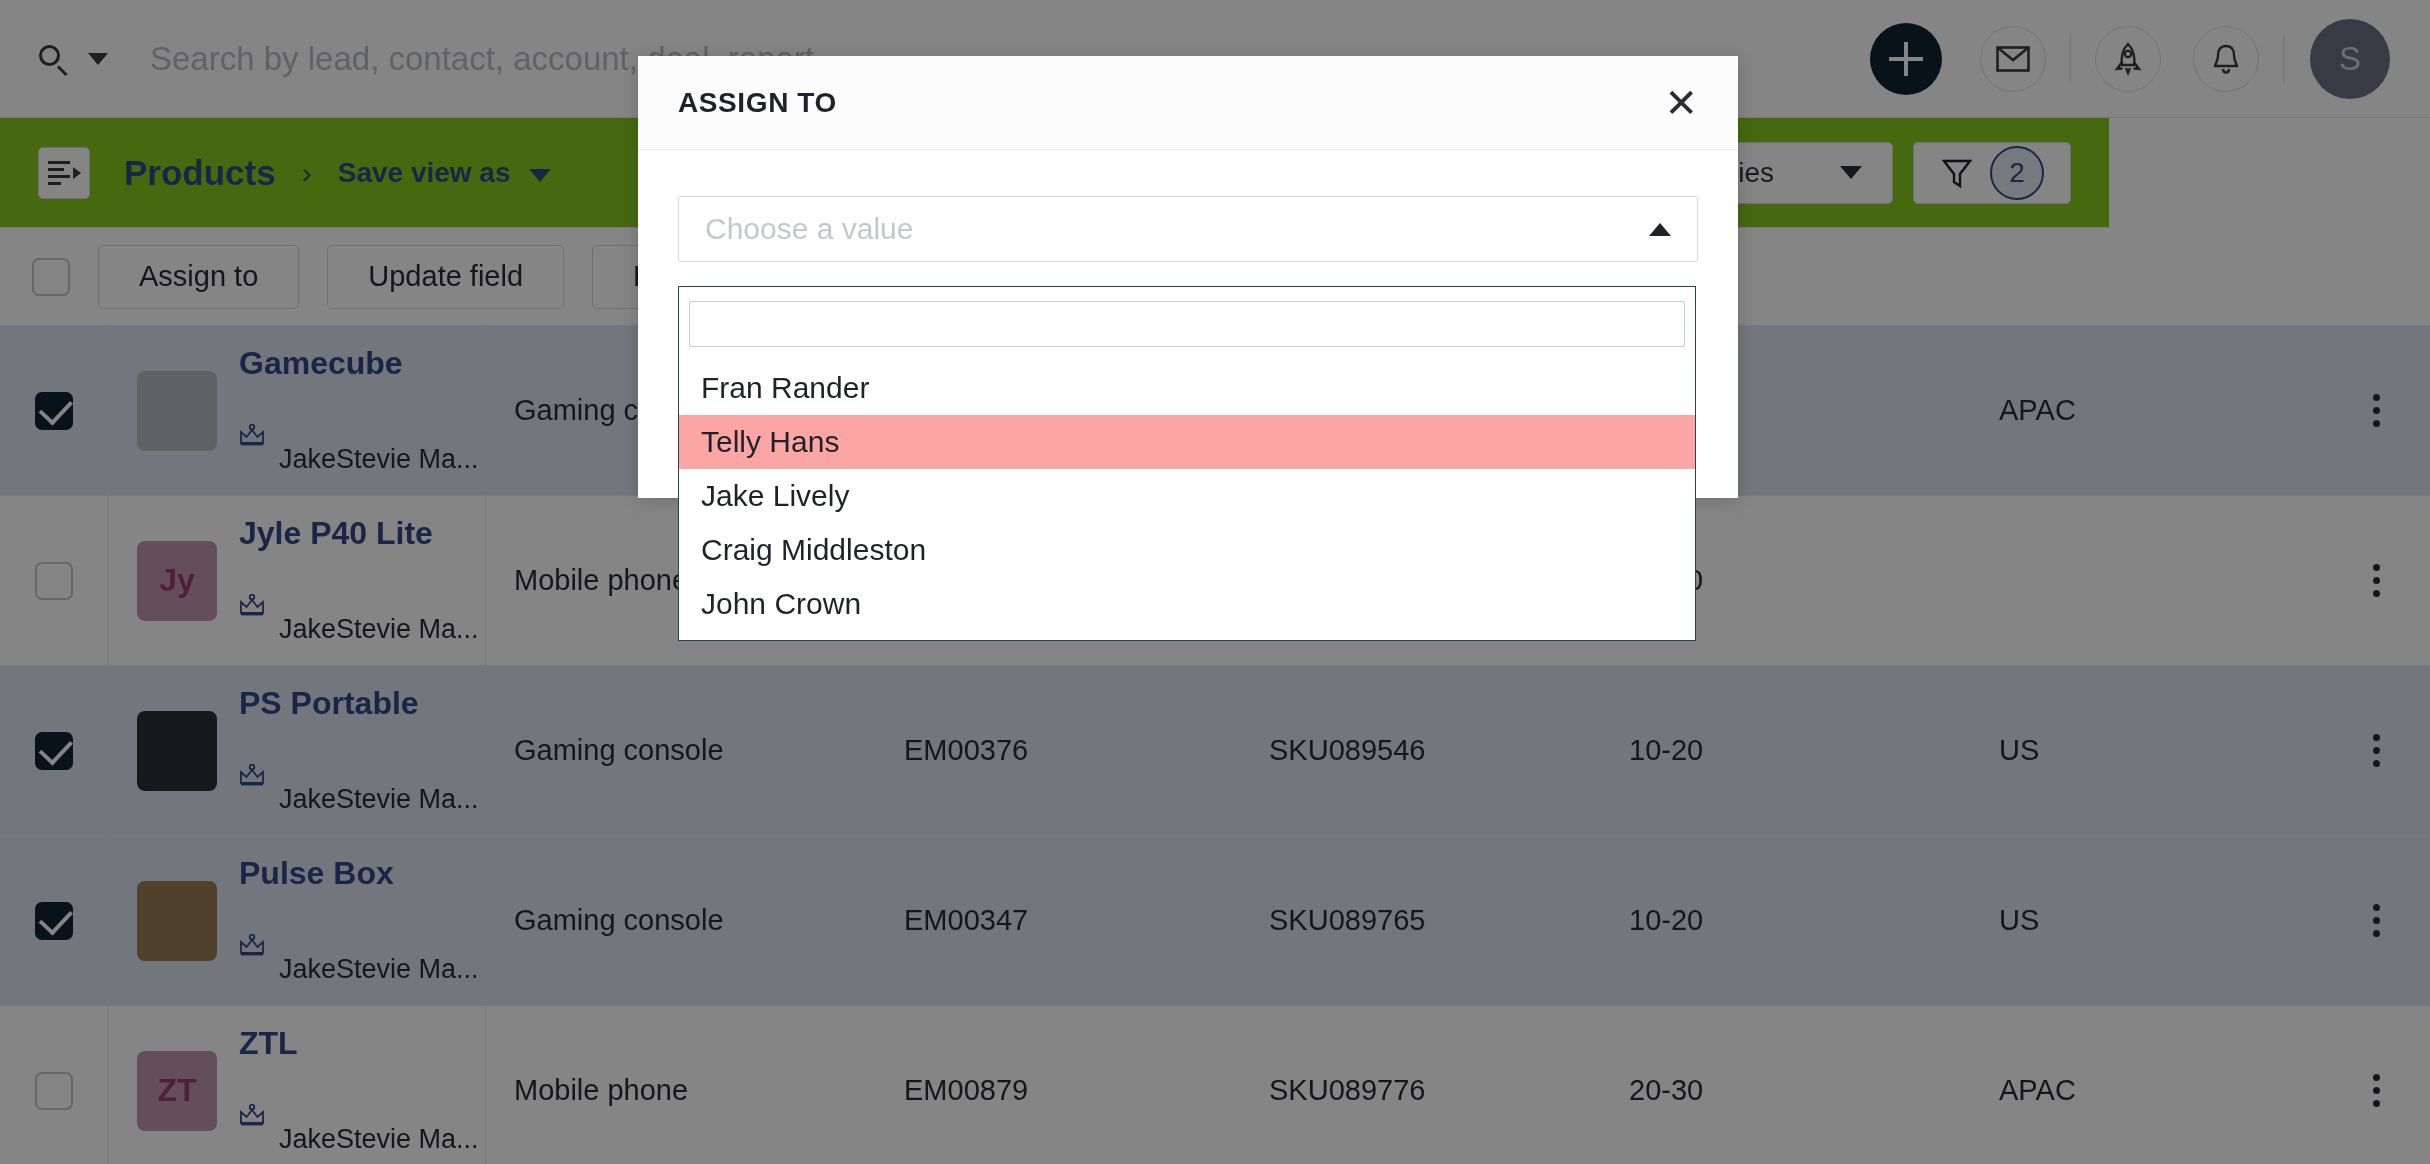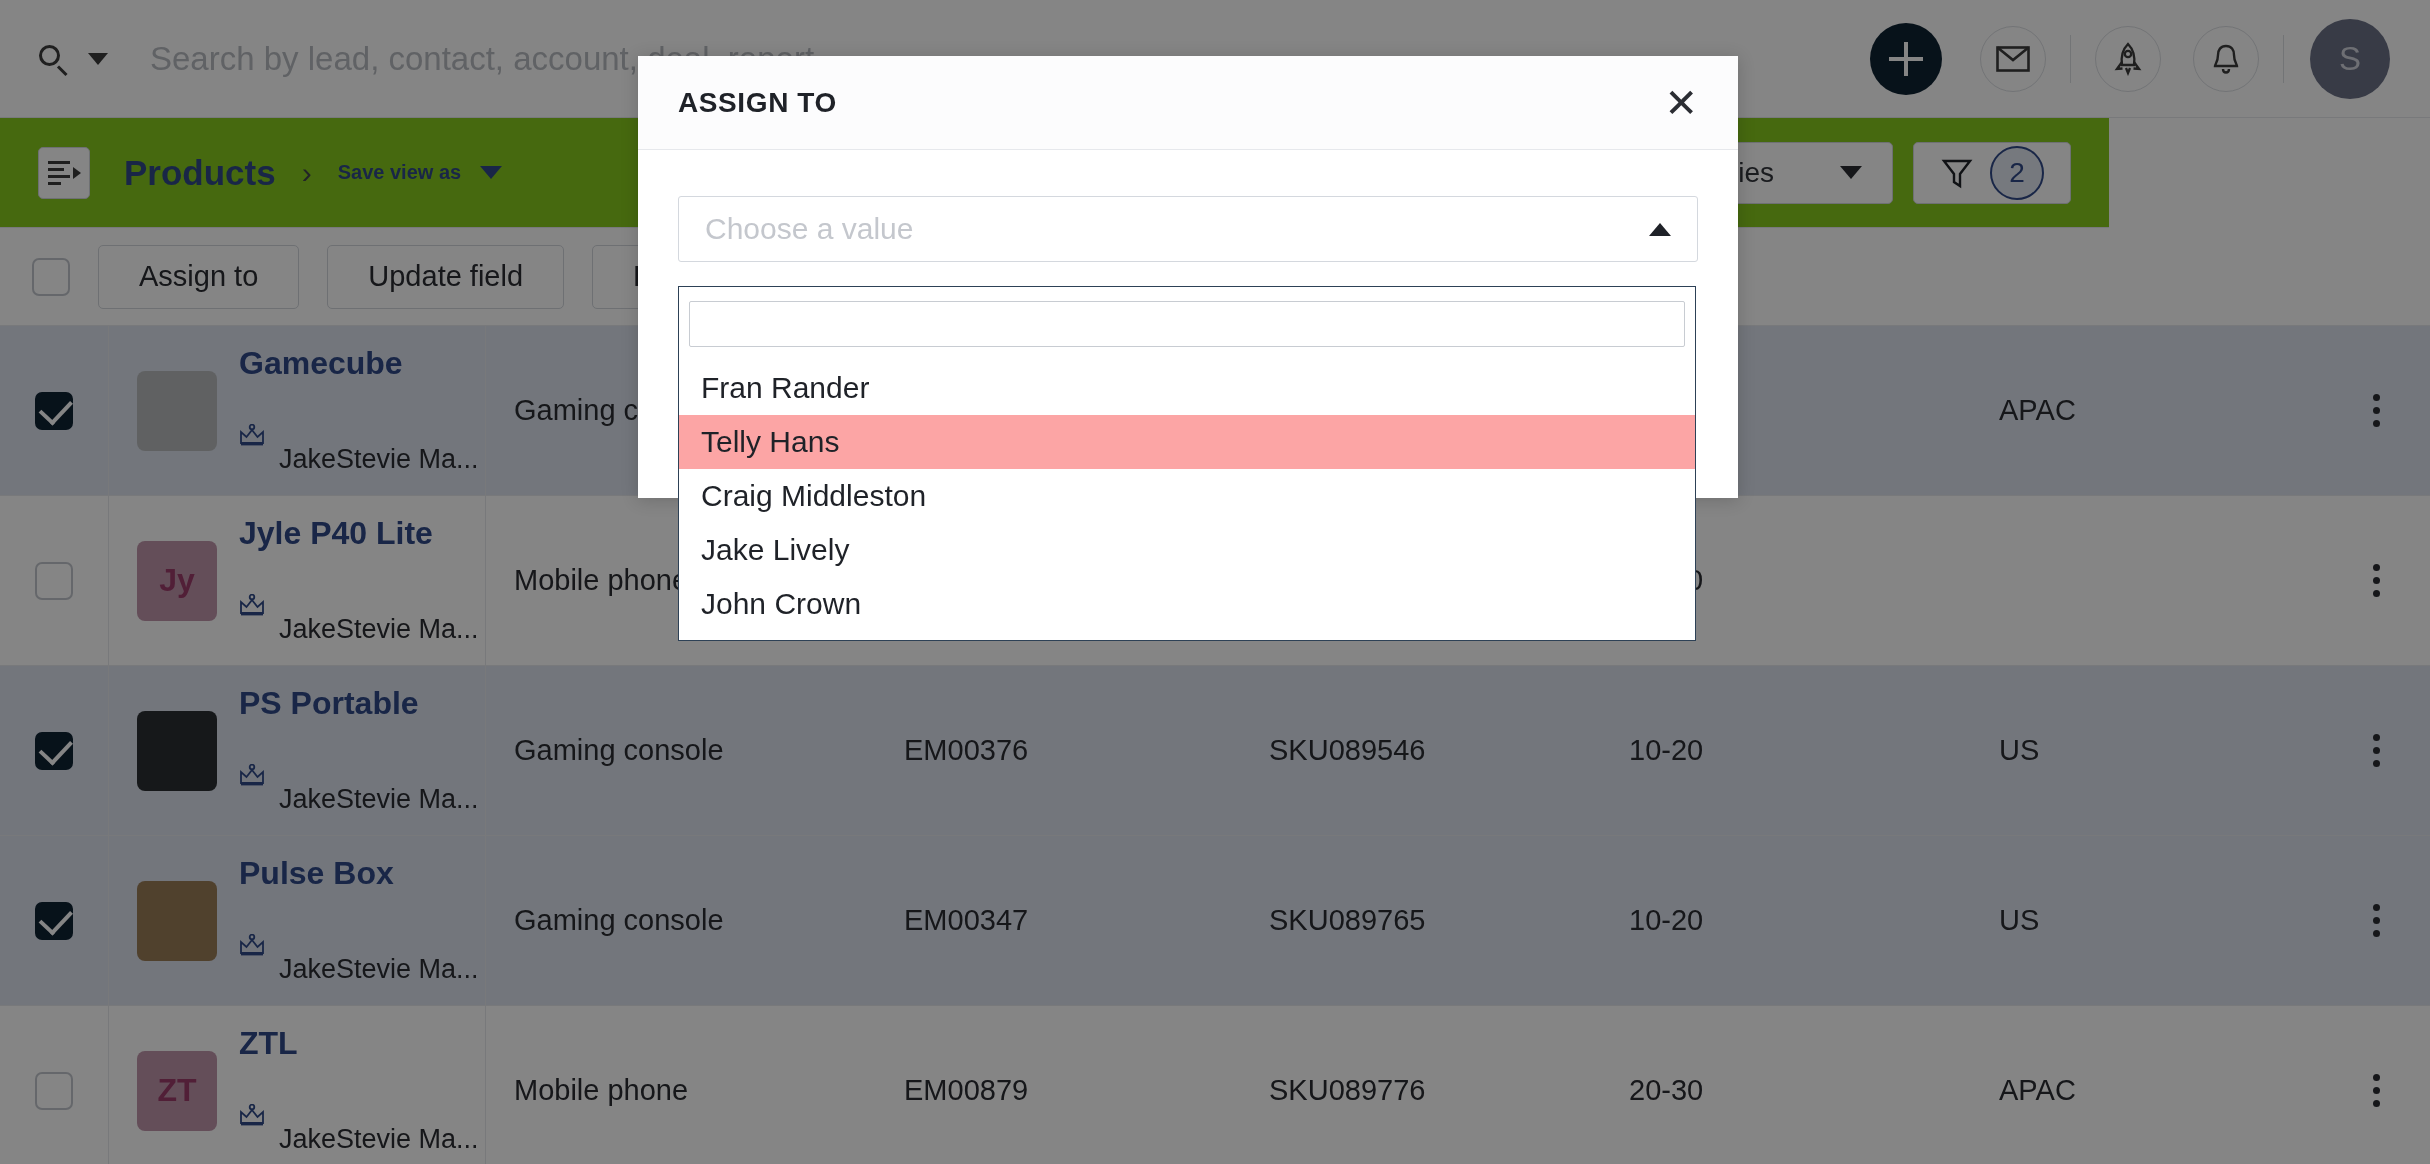--- a/index.html
+++ b/index.html
@@ -83,21 +83,21 @@
   .pt-lines i:nth-child(1) { width: 22px; }
   .pt-lines i:nth-child(2) { width: 16px; }
   .pt-lines i:nth-child(3) { width: 22px; }
   .pt-lines i:nth-child(4) { width: 13px; }
   .pt-arrow {
     width: 0; height: 0; border-top: 6px solid transparent;
     border-bottom: 6px solid transparent; border-left: 8px solid #3b3b3b;
   }
   .crumb-title { margin-left: 34px; font-size: 35px; color: #2e4a8c; font-weight: 600; }
   .crumb-sep { margin: 0 26px; font-size: 30px; color: #42454b; }
-  .crumb-link { font-size: 20px; color: #2e4a8c; font-weight: 600; }
+  .crumb-link { font-size: 28px; color: #2e4a8c; font-weight: 600; }
   .crumb-caret {
     display: inline-block; margin-left: 14px; width: 0; height: 0;
     border-left: 11px solid transparent; border-right: 11px solid transparent;
     border-top: 13px solid #2e4a8c;
   }
   .viewbar-right { margin-left: auto; display: flex; align-items: center; margin-right: 38px; gap: 20px; }
   .vb-btn {
     height: 62px; border: 1px solid #d4d8de; border-radius: 5px; background: #fff;
     display: flex; align-items: center; font-size: 28px; color: #32353b;
   }
@@ -484,17 +484,17 @@
   </div>
 </div>
 
 <div class="dropdown">
   <div class="dd-search-wrap">
     <input class="dd-search" value="" placeholder="" style="">
   </div>
   <div class="dd-list" id="ddlist">
       <div class="dd-item">Fran Rander</div>
       <div class="dd-item active">Telly Hans</div>
+      <div class="dd-item">Jake Lively</div>
       <div class="dd-item">Craig Middleston</div>
-      <div class="dd-item">Jake Lively</div>
       <div class="dd-item">John Crown</div>
     </div>
 </div>
 
 </body></html>

